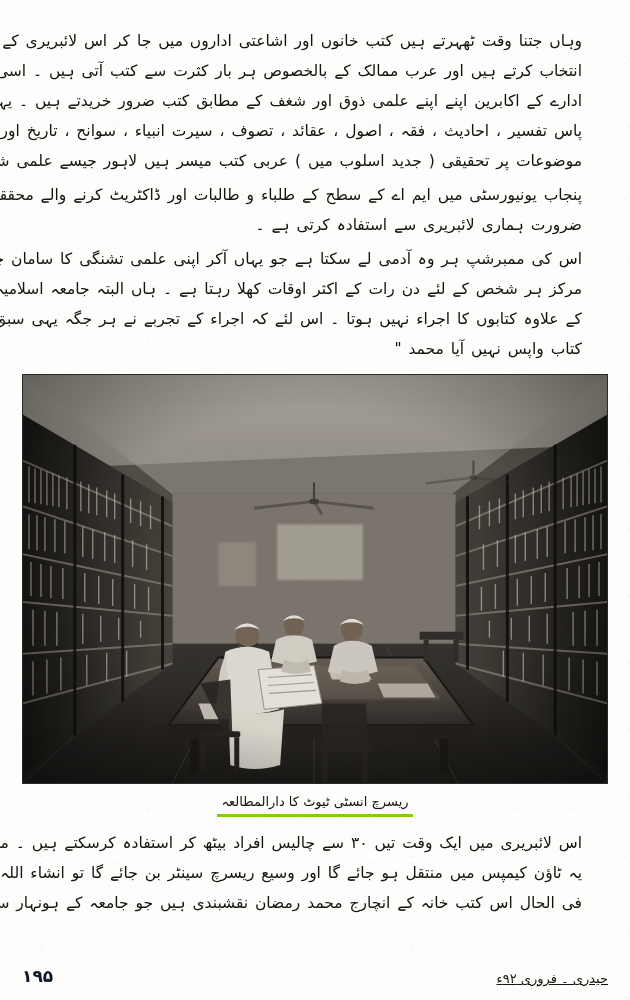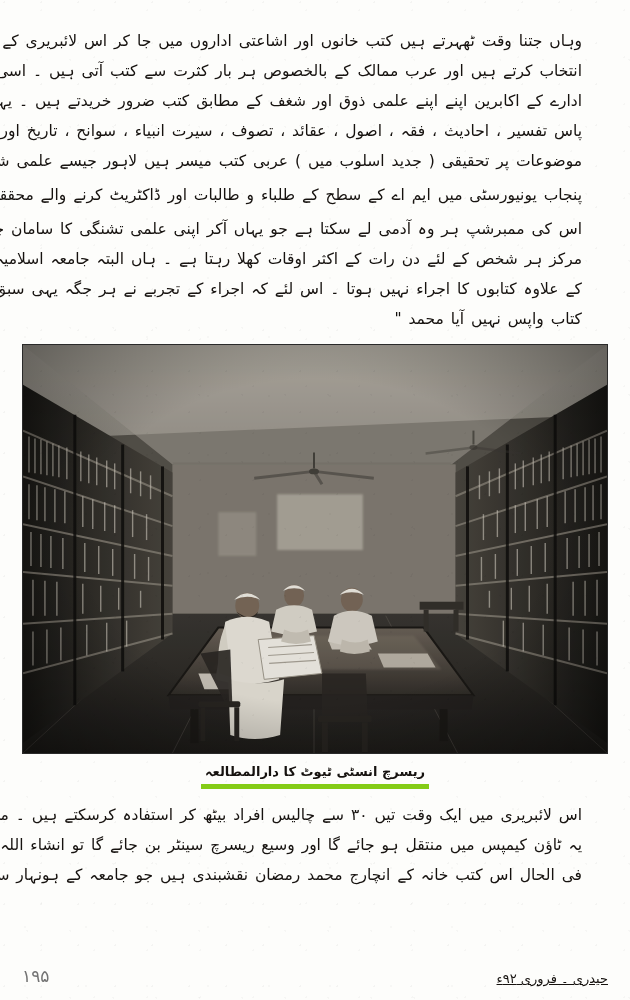--- a/index.html
+++ b/index.html
@@ -79,43 +79,43 @@
   .photo-caption {
     direction: rtl;
     text-align: center;
     font-size: 13px;
     line-height: 20px;
     color: #16120f;
     margin-top: 8px;
     padding-bottom: 3px;
   }
   .photo-caption span {
-    border-bottom: 5px solid #84cc16;
+    border-bottom: 3px solid #84cc16;
     padding: 0 4px 2px 4px;
     display: inline-block;
-    font-weight: bold;
   }
   
   .after-photo {
     margin-top: 8px;
   }
   .footer-row {
     position: absolute;
     left: 22px;
     right: 22px;
     bottom: 14px;
     display: flex;
     flex-direction: row-reverse;
     justify-content: space-between;
     align-items: flex-end;
   }
   .page-number {
     font-size: 17px;
-    color: #737373;
+    color: #0f172a;
     letter-spacing: 1px;
+    font-weight: bold;
   }
   .issue-line {
     font-size: 13px;
     color: #16120f;
     direction: rtl;
     text-decoration: underline;
   }
 </style>
 </head>
 <body>
@@ -127,20 +127,21 @@
     <div class="urdu-block p-indent">
       <span class="urdu-line">وہاں جتنا وقت ٹھہرتے ہیں کتب خانوں اور اشاعتی اداروں میں جا کر اس لائبریری کے لئے نادر و نایاب اور جدید کتب کا</span>
       <span class="urdu-line">انتخاب کرتے ہیں اور عرب ممالک کے بالخصوص ہر بار کثرت سے کتب آتی ہیں ۔ اسی طرح جامعہ کے اساتذہ یا</span>
       <span class="urdu-line">ادارے کے اکابرین اپنے اپنے علمی ذوق اور شغف کے مطابق کتب ضرور خریدتے ہیں ۔ یہی وجہ ہے کہ ہمارے</span>
       <span class="urdu-line">پاس تفسیر ، احادیث ، فقہ ، اصول ، عقائد ، تصوف ، سیرت انبیاء ، سوانح ، تاریخ اور جدید اسلامی افکار جیسے</span>
       <span class="urdu-line">موضوعات پر تحقیقی ( جدید اسلوب میں ) عربی کتب میسر ہیں لاہور جیسے علمی شہر کے مشہور اور پرانے کتب خانوں میں</span>
     </div>
 
     <div class="urdu-block p-indent">
       <span class="urdu-line">پنجاب یونیورسٹی میں ایم اے کے سطح کے طلباء و طالبات اور ڈاکٹریٹ کرنے والے محققین کی اکثریت حسب</span>
+      <span class="urdu-line">ضرورت ہماری لائبریری سے استفادہ کرتی ہے ۔</span>
     </div>
 
     <div class="urdu-block p-indent">
       <span class="urdu-line">اس کی ممبرشپ ہر وہ آدمی لے سکتا ہے جو یہاں آکر اپنی علمی تشنگی کا سامان چاہے ۔ ہمارا یہ علمی و تحقیقی</span>
       <span class="urdu-line">مرکز ہر شخص کے لئے دن رات کے اکثر اوقات کھلا رہتا ہے ۔ ہاں البتہ جامعہ اسلامیہ کے اساتذہ اور سینئر طلبہ</span>
       <span class="urdu-line">کے علاوہ کتابوں کا اجراء نہیں ہوتا ۔ اس لئے کہ اجراء کے تجربے نے ہر جگہ یہی سبق سکھایا ہے کہ ہر "گئی ہوئی</span>
       <span class="urdu-line">کتاب واپس نہیں آیا محمد "</span>
     </div>
 
     <div class="photo-wrap">

